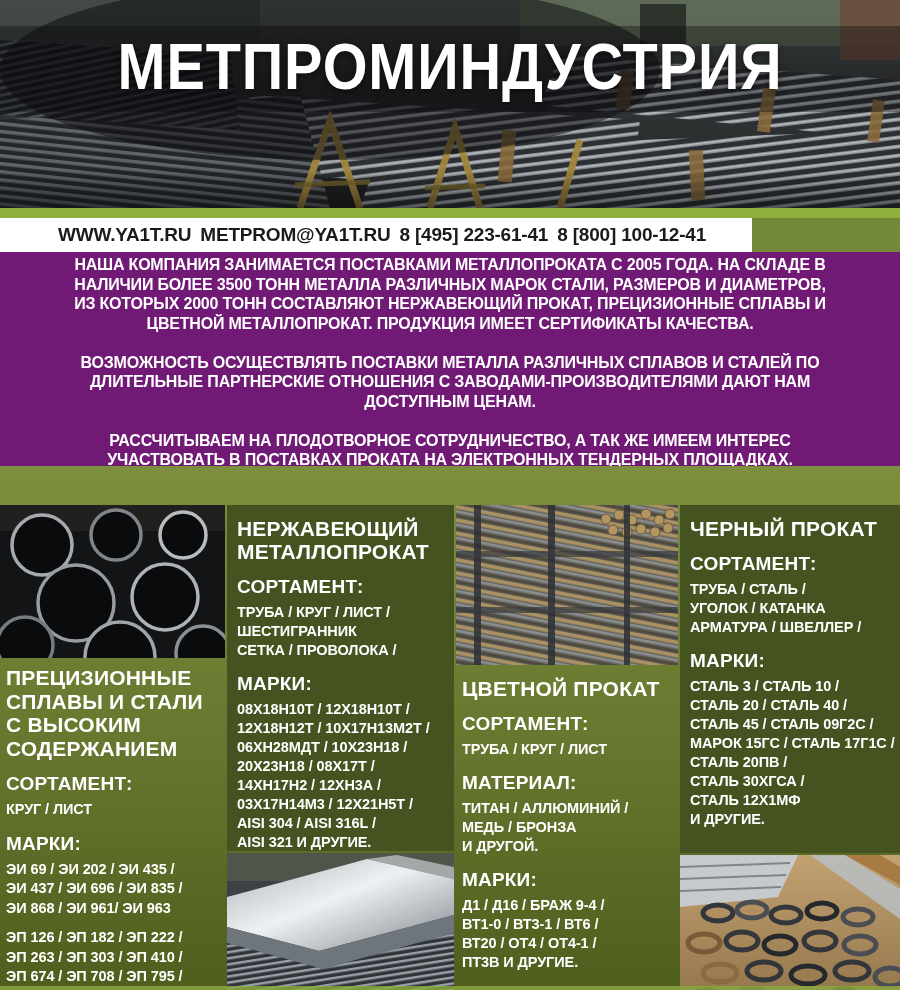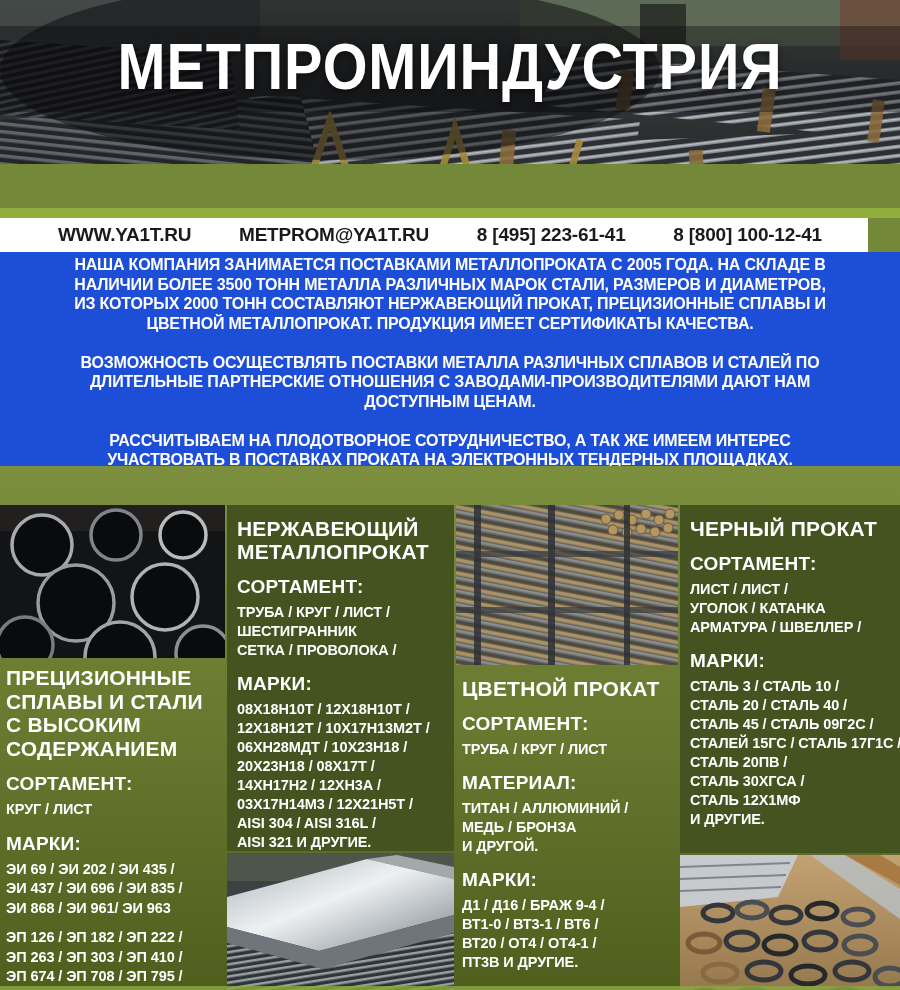--- a/index.html
+++ b/index.html
@@ -2,37 +2,37 @@
 <html><head>
 <meta charset="utf-8">
 <style>
   html,body{margin:0;padding:0;background:#555;}
   .page{position:relative;width:900px;height:990px;margin:0 auto;overflow:hidden;
         background:#74883a;font-family:"Liberation Sans",sans-serif;
         -webkit-font-smoothing:antialiased;}
   .page *{box-sizing:border-box;}
 
   
-  .hero{position:absolute;top:0;left:0;width:900px;height:164px;overflow:hidden;}
+  .hero{position:absolute;top:0;left:0;width:900px;height:208px;overflow:hidden;}
   .hero svg{display:block;width:900px;height:208px;}
   .hero-title{position:absolute;top:30px;left:0;width:900px;text-align:center;
       color:#ffffff;font-size:64px;font-weight:bold;letter-spacing:1px;
       transform:scaleX(.9);transform-origin:center;white-space:nowrap;
       text-shadow:0 2px 8px rgba(0,0,0,.55);}
 
   .strip-top{position:absolute;top:208px;left:0;width:900px;height:10px;background:#8fae3b;}
   .strip-bottom{position:absolute;bottom:0;left:0;width:900px;height:4px;background:#8aa63f;opacity:.85;}
 
   
-  .contactbar{position:absolute;top:218px;left:0;width:868px;height:34px;background:#ffffff;
+  .contactbar{position:absolute;top:218px;left:0;width:752px;height:34px;background:#ffffff;
       display:flex;align-items:center;justify-content:space-between;
       padding:0 46px 0 58px;color:#1a1a1a;font-weight:bold;font-size:19px;letter-spacing:-.2px;white-space:nowrap;}
 
   
-  .intro{position:absolute;top:252px;left:0;width:900px;height:214px;background:#1d4ed8;
+  .intro{position:absolute;top:252px;left:0;width:900px;height:214px;background:#701a75;
       color:#ffffff;font-weight:bold;font-size:16px;text-align:center;padding-top:3px;}
   .intro-p{margin:0 0 19.5px 0;}
   .intro-p div{line-height:19.5px;white-space:nowrap;letter-spacing:-.2px;}
 
   
   .bottom{position:absolute;top:466px;left:0;width:900px;height:524px;
       background:linear-gradient(180deg,#7b8f3e 0%,#66762e 55%,#4f5e1d 100%);}
   .grid{position:absolute;top:19px;left:0;width:900px;height:505px;display:grid;
       grid-template-columns:225px 227px 222px 220px;grid-column-gap:2px;column-gap:2px;}
   .col{position:relative;height:637px;display:flex;flex-direction:column;row-gap:2px;color:#fff;margin-top:20px;}
@@ -300,30 +300,30 @@
         </div>
       </div>
 
       <div class="col">
         <div class="panel ta-l" style="height:348px">
           <div class="h1">
               <div>ЧЕРНЫЙ ПРОКАТ</div>
             </div>
           <div class="label">СОРТАМЕНТ:</div>
           <div class="body">
-              <div>ЛИСТ / ЛИСТ /</div>
+              <div>ТРУБА / СТАЛЬ /</div>
               <div>УГОЛОК / КАТАНКА</div>
               <div>АРМАТУРА / ШВЕЛЛЕР /</div>
             </div>
           <div class="label">МАРКИ:</div>
           <div class="body">
               <div>СТАЛЬ 3 / СТАЛЬ 10 /</div>
               <div>СТАЛЬ 20 / СТАЛЬ 40 /</div>
               <div>СТАЛЬ 45 / СТАЛЬ 09Г2С /</div>
-              <div>СТАЛЕЙ 15ГС / СТАЛЬ 17Г1С /</div>
+              <div>МАРОК 15ГС / СТАЛЬ 17Г1С /</div>
               <div>СТАЛЬ 20ПВ /</div>
               <div>СТАЛЬ 30ХГСА /</div>
               <div>СТАЛЬ 12Х1МФ</div>
               <div>И ДРУГИЕ.</div>
             </div>
         </div>
         <div class="photo" style="height:155px">
           <svg viewBox="0 0 220 155" preserveAspectRatio="none">
             <defs>
               <linearGradient id="yard" x1="0" y1="0" x2="0" y2="1">

